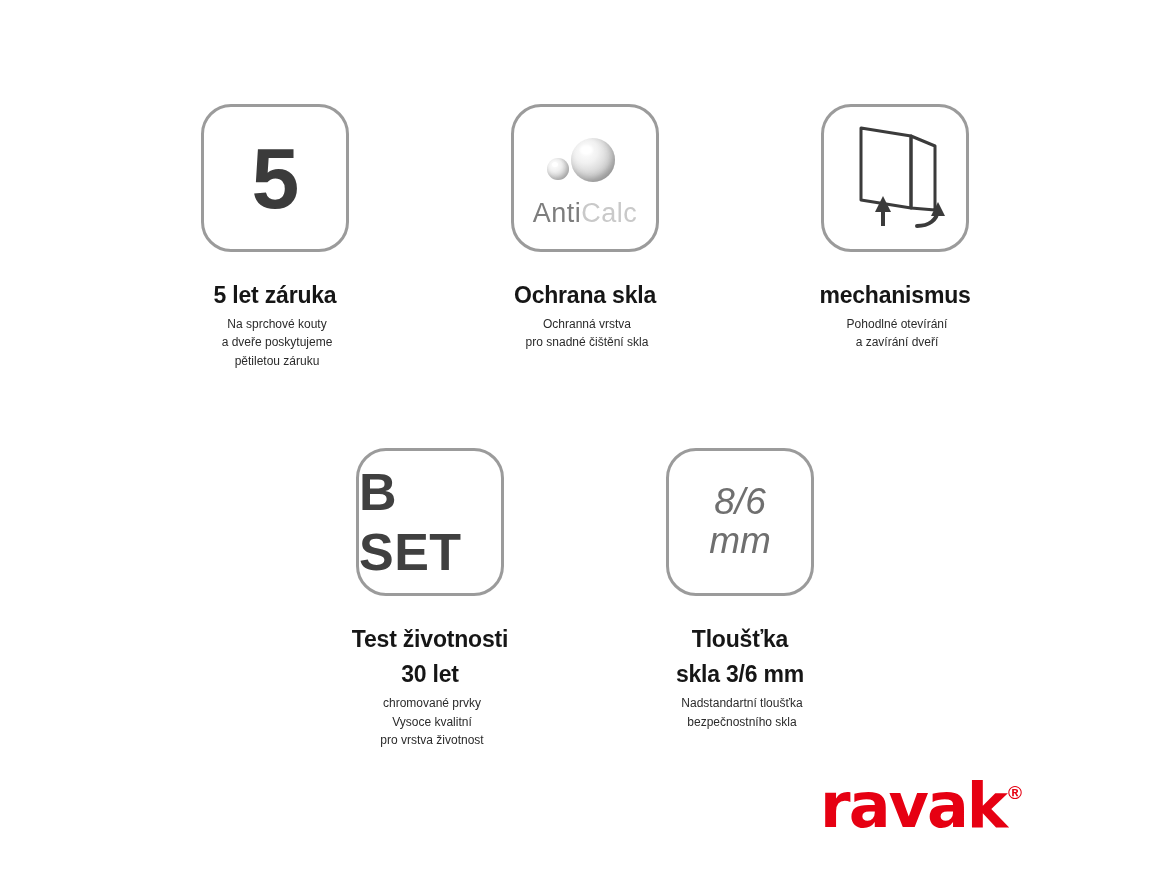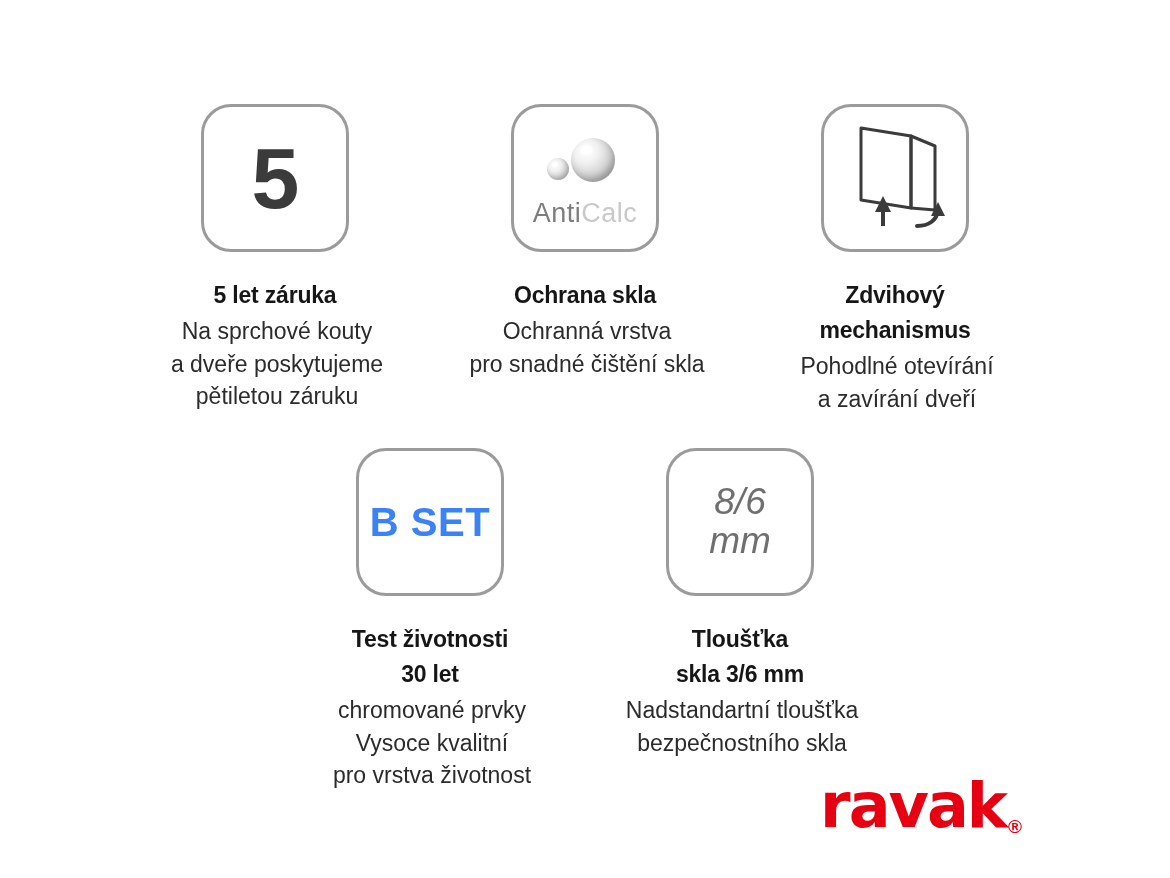--- a/index.html
+++ b/index.html
@@ -76,23 +76,23 @@
   .glyph-5 {
     font-size: 86px;
     font-weight: bold;
     color: #3b3b3b;
     line-height: 1;
     letter-spacing: -1px;
   }
 
   
   .glyph-bset {
-    font-size: 40px;
-    font-weight: bold;
-    color: #3b82f6;
+    font-size: 52px;
+    font-weight: bold;
+    color: #404040;
     letter-spacing: 0.5px;
   }
 
   
   .glyph-mm {
     font-size: 37px;
     color: #6f6f6f;
     line-height: 1.05;
     text-align: center;
     font-weight: 400;
@@ -172,33 +172,33 @@
   .caption h3 {
     margin: 8px;
     font-size: 23px;
     font-weight: bold;
     line-height: 1.18;
     color: #161616;
     letter-spacing: -0.2px;
   }
   .caption p {
     margin: 3px 0 0 4px;
-    font-size: 23px;
+    font-size: 12px;
     line-height: 1.28;
     color: #2b2b2b;
     font-weight: 400;
   }
 
   
   .logo {
     position: absolute;
     right: 148px;
     bottom: 42px;
     display: flex;
-    align-items: flex-end;
+    align-items: flex-start;
     color: #e60012;
     font-weight: bold;
   }
   .logo-word {
     font-size: 62px;
     line-height: .95;
     letter-spacing: -2px;
     font-family: "DejaVu Sans", sans-serif;
     font-weight: bold;
   }
@@ -261,21 +261,20 @@
 
             <path d="M48 104 L48 82" stroke="#3b3b3b" stroke-width="4" stroke-linecap="butt"></path>
             <path d="M48 74 L40 90 L56 90 Z" fill="#3b3b3b"></path>
 
             <path d="M82 104 C94 104 102 98 103 88" fill="none" stroke="#3b3b3b" stroke-width="4" stroke-linecap="round"></path>
             <path d="M103 80 L96 94 L110 94 Z" fill="#3b3b3b"></path>
           </svg>
         </div>
       </div>
       <div class="caption">
-        <h3>Zdvihový</h3>
         <h3>mechanismus</h3>
         <p>Pohodlné otevírání</p>
         <p>a zavírání dveří</p>
       </div>
     </div>
 
   </div>
 
   <div class="row row-2">
 

